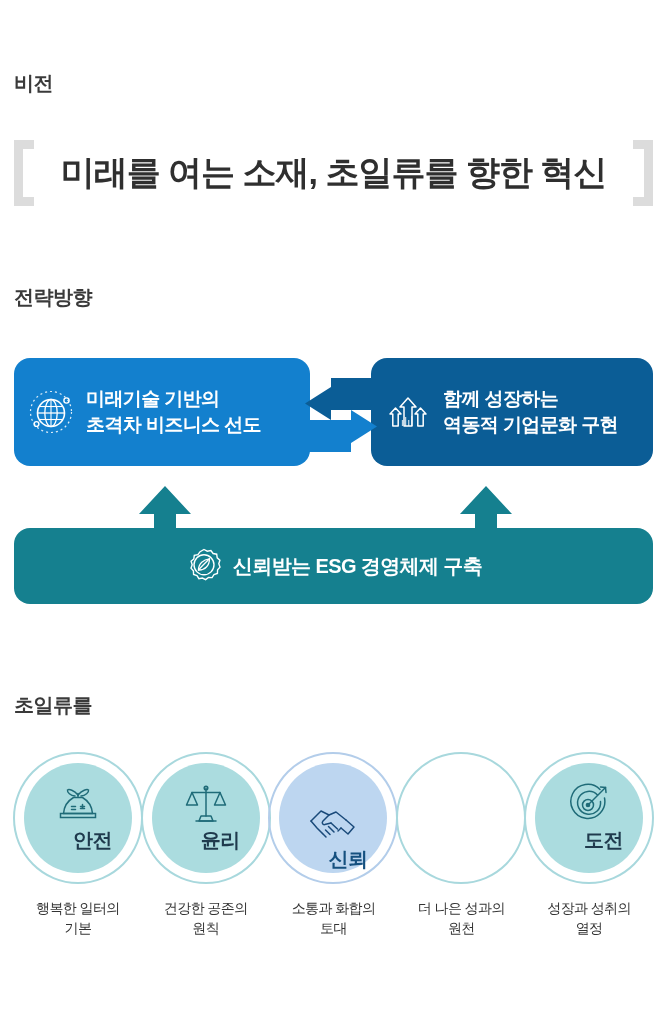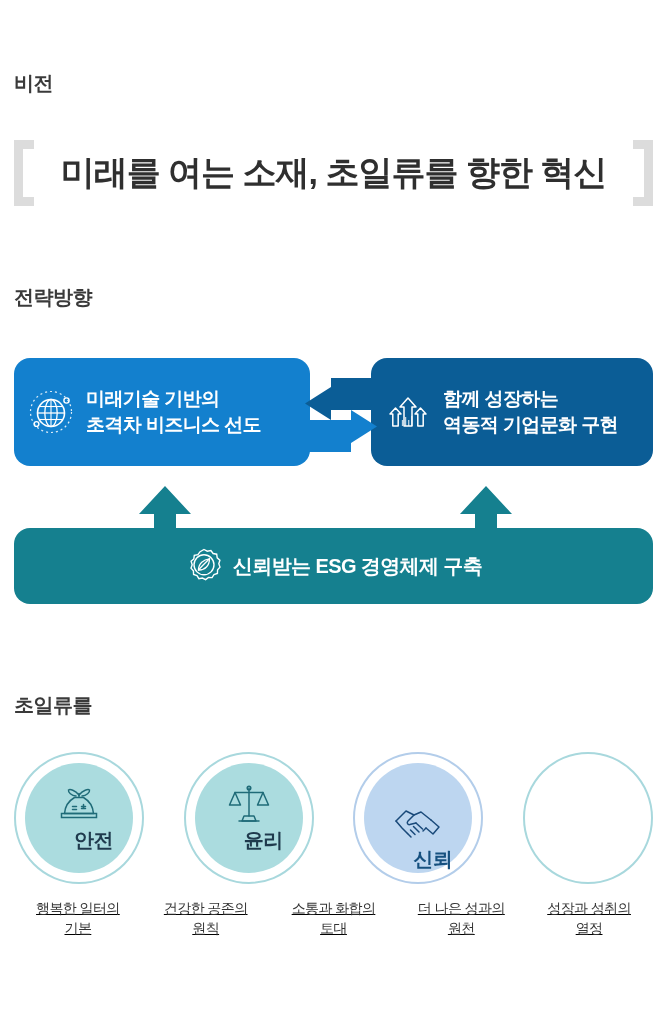--- a/index.html
+++ b/index.html
@@ -178,21 +178,20 @@
   .value-cell.highlight .value-label { color: #15507f; }
 
   
   #captions-row {
     position: absolute;
     top: 898px;
     left: 14px;
     width: 639px;
     display: flex;
     justify-content: space-between;
-    text-decoration: underline;
   }
   .caption {
     width: 130px;
     text-align: center;
     font-size: 14px;
     line-height: 1.45;
     color: #333333;
     letter-spacing: -0.6px;
     white-space: pre-line;
   }
@@ -348,20 +347,38 @@
           </svg>
         </span>
         <span class="value-label">신뢰</span>
       </span>
     </div>
 
     <div class="value-cell">
       <span class="value-ring"></span>
     </div>
 
+    <div class="value-cell">
+      <span class="value-ring"></span>
+      <span class="value-disc">
+        <span class="value-icon">
+          <svg width="44" height="42" viewBox="0 0 44 42">
+            <g fill="none" stroke="#1f6b78" stroke-width="1.5" stroke-linecap="round">
+              <path d="M33 6.5 A17 17 0 1 0 37.5 15"></path>
+              <path d="M30.5 12 A11.5 11.5 0 1 0 33.5 18.5"></path>
+              <circle cx="21" cy="22" r="5.5"></circle>
+              <circle cx="21" cy="22" r="1.6" fill="#1f6b78"></circle>
+              <line x1="21" y1="22" x2="38.5" y2="4.5"></line>
+              <path d="M33.5 4 L38.5 4.5 L39 9.5"></path>
+            </g>
+          </svg>
+        </span>
+        <span class="value-label">도전</span>
+      </span>
+    </div>
   </div>
 
   <div id="captions-row">
     <div class="caption">행복한 일터의
 기본</div>
     <div class="caption">건강한 공존의
 원칙</div>
     <div class="caption">소통과 화합의
 토대</div>
     <div class="caption">더 나은 성과의

